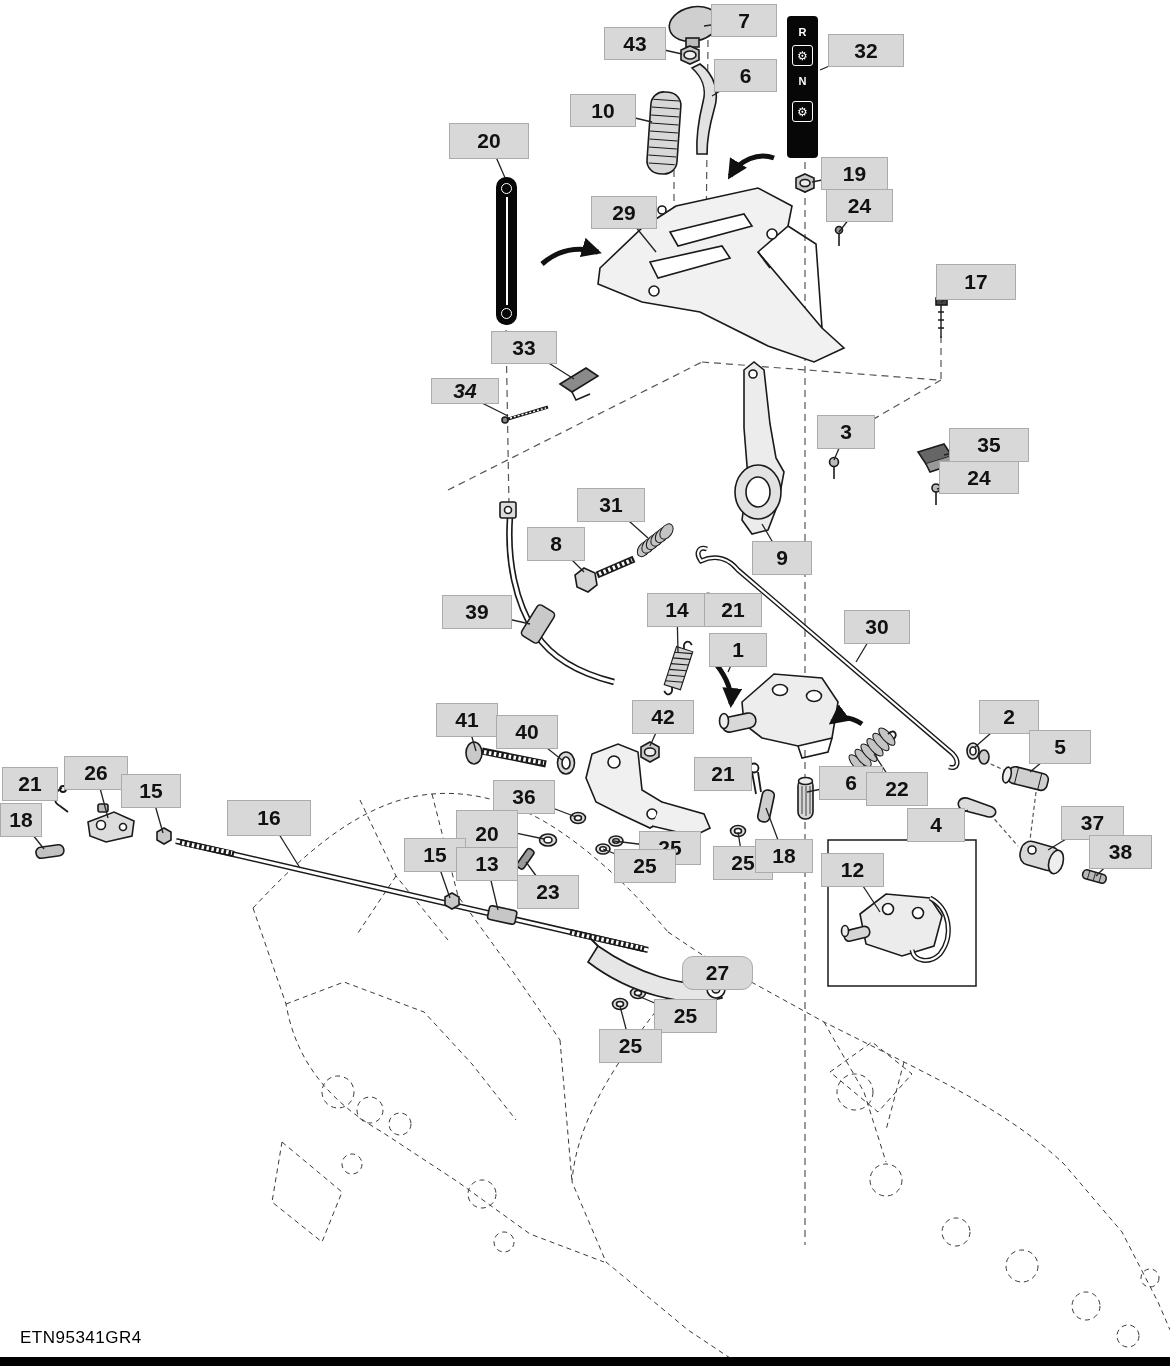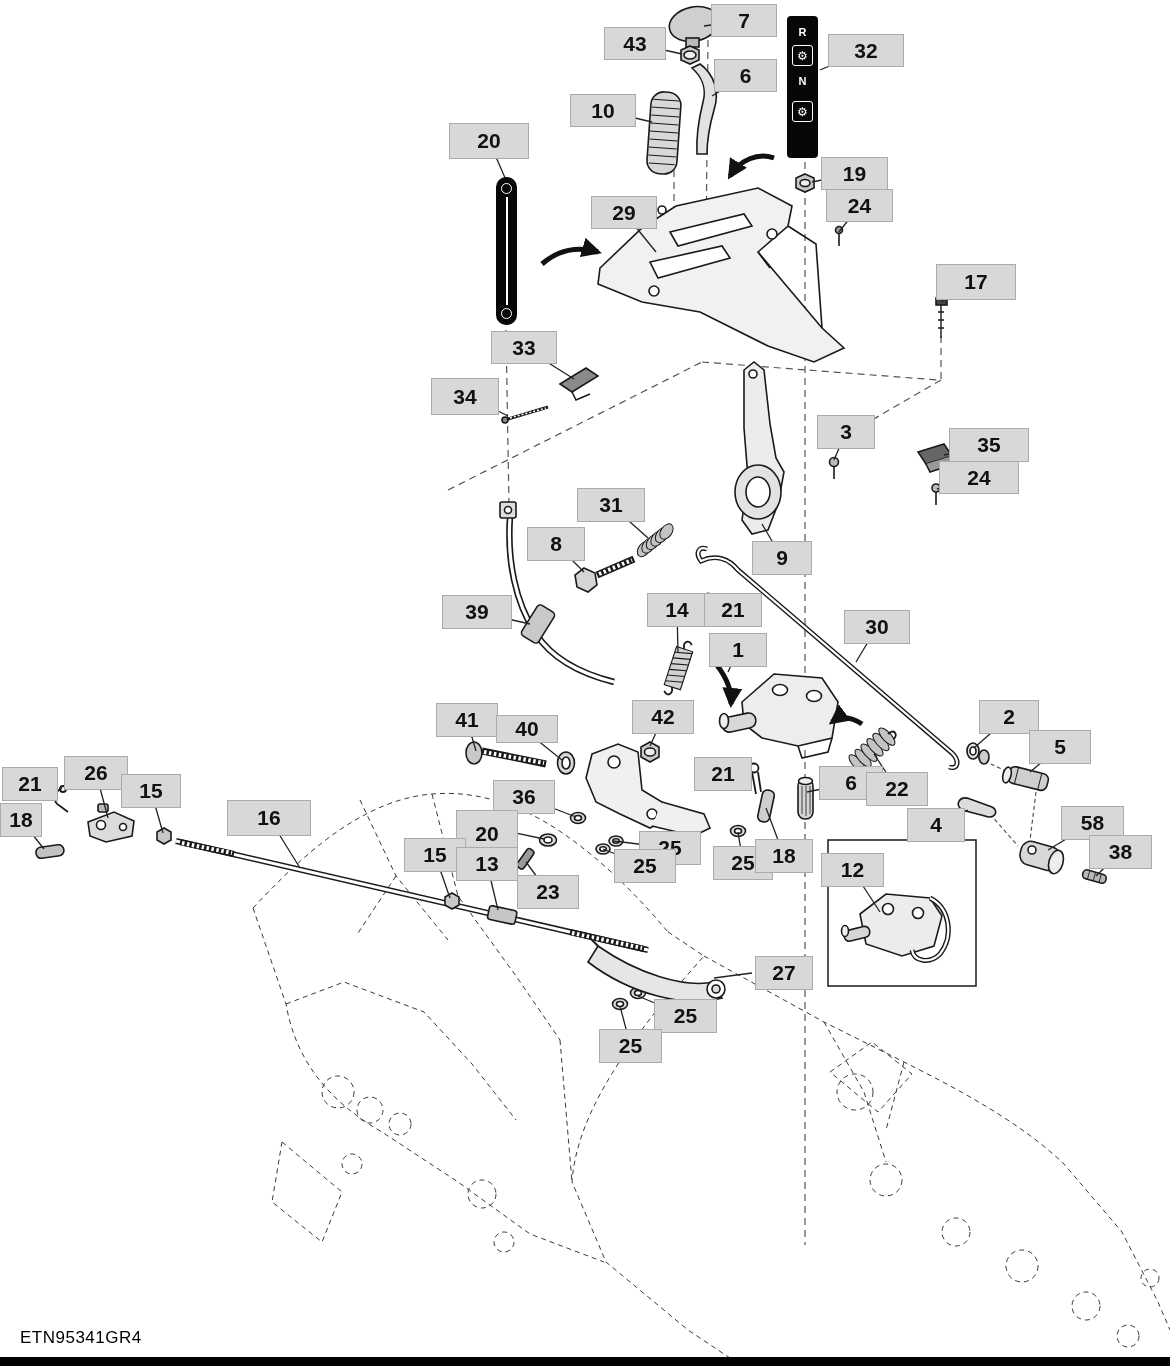--- a/index.html
+++ b/index.html
@@ -472,34 +472,34 @@
       <div class="callout" style="left: 604px; top: 27px; width: 62px; height: 33px;">43</div>
       <div class="callout" style="left: 714px; top: 59px; width: 63px; height: 33px;">6</div>
       <div class="callout" style="left: 828px; top: 34px; width: 76px; height: 33px;">32</div>
       <div class="callout" style="left: 570px; top: 94px; width: 66px; height: 33px;">10</div>
       <div class="callout" style="left: 449px; top: 123px; width: 80px; height: 36px;">20</div>
       <div class="callout" style="left: 591px; top: 196px; width: 66px; height: 33px;">29</div>
       <div class="callout" style="left: 821px; top: 157px; width: 67px; height: 33px;">19</div>
       <div class="callout" style="left: 826px; top: 189px; width: 67px; height: 33px;">24</div>
       <div class="callout" style="left: 936px; top: 264px; width: 80px; height: 36px;">17</div>
       <div class="callout" style="left: 491px; top: 331px; width: 66px; height: 33px;">33</div>
-      <div class="callout" style="left: 431px; top: 378px; width: 68px; height: 37px;">34</div>
+      <div class="callout" style="left: 431px; top: 378px; width: 68px; height: 26px; font-style: italic;">34</div>
       <div class="callout" style="left: 817px; top: 415px; width: 58px; height: 34px;">3</div>
       <div class="callout" style="left: 949px; top: 428px; width: 80px; height: 34px;">35</div>
       <div class="callout" style="left: 939px; top: 461px; width: 80px; height: 33px;">24</div>
       <div class="callout" style="left: 577px; top: 488px; width: 68px; height: 34px;">31</div>
       <div class="callout" style="left: 527px; top: 527px; width: 58px; height: 34px;">8</div>
       <div class="callout" style="left: 752px; top: 541px; width: 60px; height: 34px;">9</div>
       <div class="callout" style="left: 647px; top: 593px; width: 60px; height: 34px;">14</div>
       <div class="callout" style="left: 704px; top: 593px; width: 58px; height: 34px;">21</div>
       <div class="callout" style="left: 844px; top: 610px; width: 66px; height: 34px;">30</div>
       <div class="callout" style="left: 442px; top: 595px; width: 70px; height: 34px;">39</div>
       <div class="callout" style="left: 709px; top: 633px; width: 58px; height: 34px;">1</div>
       <div class="callout" style="left: 436px; top: 703px; width: 62px; height: 34px;">41</div>
-      <div class="callout" style="left: 496px; top: 715px; width: 62px; height: 28px;">40</div>
+      <div class="callout" style="left: 496px; top: 715px; width: 62px; height: 34px;">40</div>
       <div class="callout" style="left: 632px; top: 700px; width: 62px; height: 34px;">42</div>
       <div class="callout" style="left: 979px; top: 700px; width: 60px; height: 34px;">2</div>
       <div class="callout" style="left: 1029px; top: 730px; width: 62px; height: 34px;">5</div>
       <div class="callout" style="left: 694px; top: 757px; width: 58px; height: 34px;">21</div>
       <div class="callout" style="left: 64px; top: 756px; width: 64px; height: 34px;">26</div>
       <div class="callout" style="left: 2px; top: 767px; width: 56px; height: 34px;">21</div>
       <div class="callout" style="left: 121px; top: 774px; width: 60px; height: 34px;">15</div>
       <div class="callout" style="left: 0px; top: 803px; width: 42px; height: 34px;">18</div>
       <div class="callout" style="left: 227px; top: 800px; width: 84px; height: 36px;">16</div>
       <div class="callout" style="left: 493px; top: 780px; width: 62px; height: 34px;">36</div>
@@ -507,24 +507,24 @@
       <div class="callout" style="left: 819px; top: 766px; width: 64px; height: 34px;">6</div>
       <div class="callout" style="left: 866px; top: 772px; width: 62px; height: 34px;">22</div>
       <div class="callout" style="left: 404px; top: 838px; width: 62px; height: 34px;">15</div>
       <div class="callout" style="left: 456px; top: 847px; width: 62px; height: 34px;">13</div>
       <div class="callout" style="left: 517px; top: 875px; width: 62px; height: 34px;">23</div>
       <div class="callout" style="left: 639px; top: 831px; width: 62px; height: 34px;">25</div>
       <div class="callout" style="left: 614px; top: 849px; width: 62px; height: 34px;">25</div>
       <div class="callout" style="left: 713px; top: 846px; width: 60px; height: 34px;">25</div>
       <div class="callout" style="left: 755px; top: 839px; width: 58px; height: 34px;">18</div>
       <div class="callout" style="left: 907px; top: 808px; width: 58px; height: 34px;">4</div>
-      <div class="callout" style="left: 1061px; top: 806px; width: 63px; height: 34px;">58</div>
+      <div class="callout" style="left: 1061px; top: 806px; width: 63px; height: 34px;">37</div>
       <div class="callout" style="left: 1089px; top: 835px; width: 63px; height: 34px;">38</div>
       <div class="callout" style="left: 821px; top: 853px; width: 63px; height: 34px;">12</div>
-      <div class="callout" style="left: 755px; top: 956px; width: 58px; height: 34px;">27</div>
+      <div class="callout" style="left: 682px; top: 956px; width: 71px; height: 34px; border-radius: 11px;">27</div>
       <div class="callout" style="left: 654px; top: 999px; width: 63px; height: 34px;">25</div>
       <div class="callout" style="left: 599px; top: 1029px; width: 63px; height: 34px;">25</div>
     </div>
 
   <div class="part-code">ETN95341GR4</div>
 
   <div class="bottom-bar"></div>
 
 </div>
 

